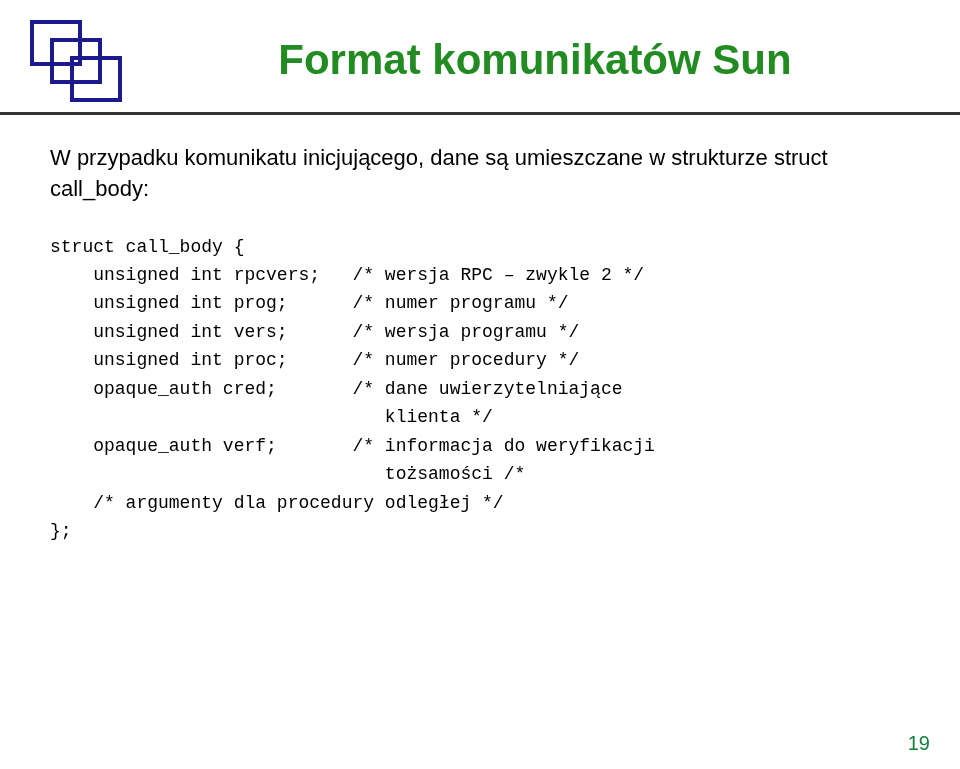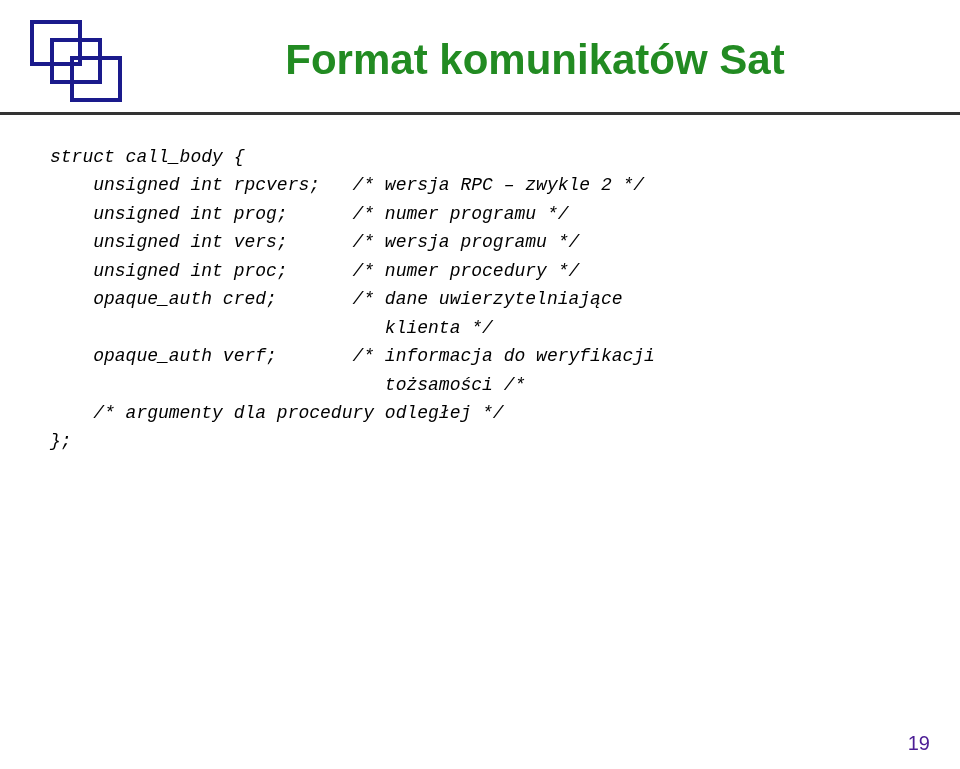--- a/index.html
+++ b/index.html
@@ -97,54 +97,54 @@
       margin-bottom: 28px;
       line-height: 1.4;
     }
 
     .code-block {
       font-family: 'Courier New', Courier, monospace;
       font-size: 18px;
       color: #000000;
       line-height: 1.58;
       white-space: pre;
-      font-style: italic;
     }
 
     
     .page-number {
       position: absolute;
       bottom: 14px;
       right: 30px;
       font-size: 20px;
-      color: #4c1d95;
+      color: #15803d;
       font-family: Arial, sans-serif;
     }
   </style>
 </head>
 <body>
 
 <div class="slide-container">
 
   <div class="header">
     <div class="logo">
       <div class="logo-squares">
         <div class="logo-rect logo-rect-1"></div>
         <div class="logo-rect logo-rect-2"></div>
         <div class="logo-rect logo-rect-3"></div>
       </div>
     </div>
     <div class="title-area">
       <div class="slide-title">
-        <span>Format komunikatów Sat</span><br>
+        <span>Format komunikatów Sun</span><br>
       </div>
     </div>
   </div>
 
   <div class="content">
+    <div class="intro-text">W przypadku komunikatu inicjującego, dane są umieszczane w strukturze struct call_body:</div>
     <div class="code-block">struct call_body {
     unsigned int rpcvers;   /* wersja RPC – zwykle 2 */
     unsigned int prog;      /* numer programu */
     unsigned int vers;      /* wersja programu */
     unsigned int proc;      /* numer procedury */
     opaque_auth cred;       /* dane uwierzytelniające
                                klienta */
     opaque_auth verf;       /* informacja do weryfikacji
                                tożsamości /*
     /* argumenty dla procedury odległej */

